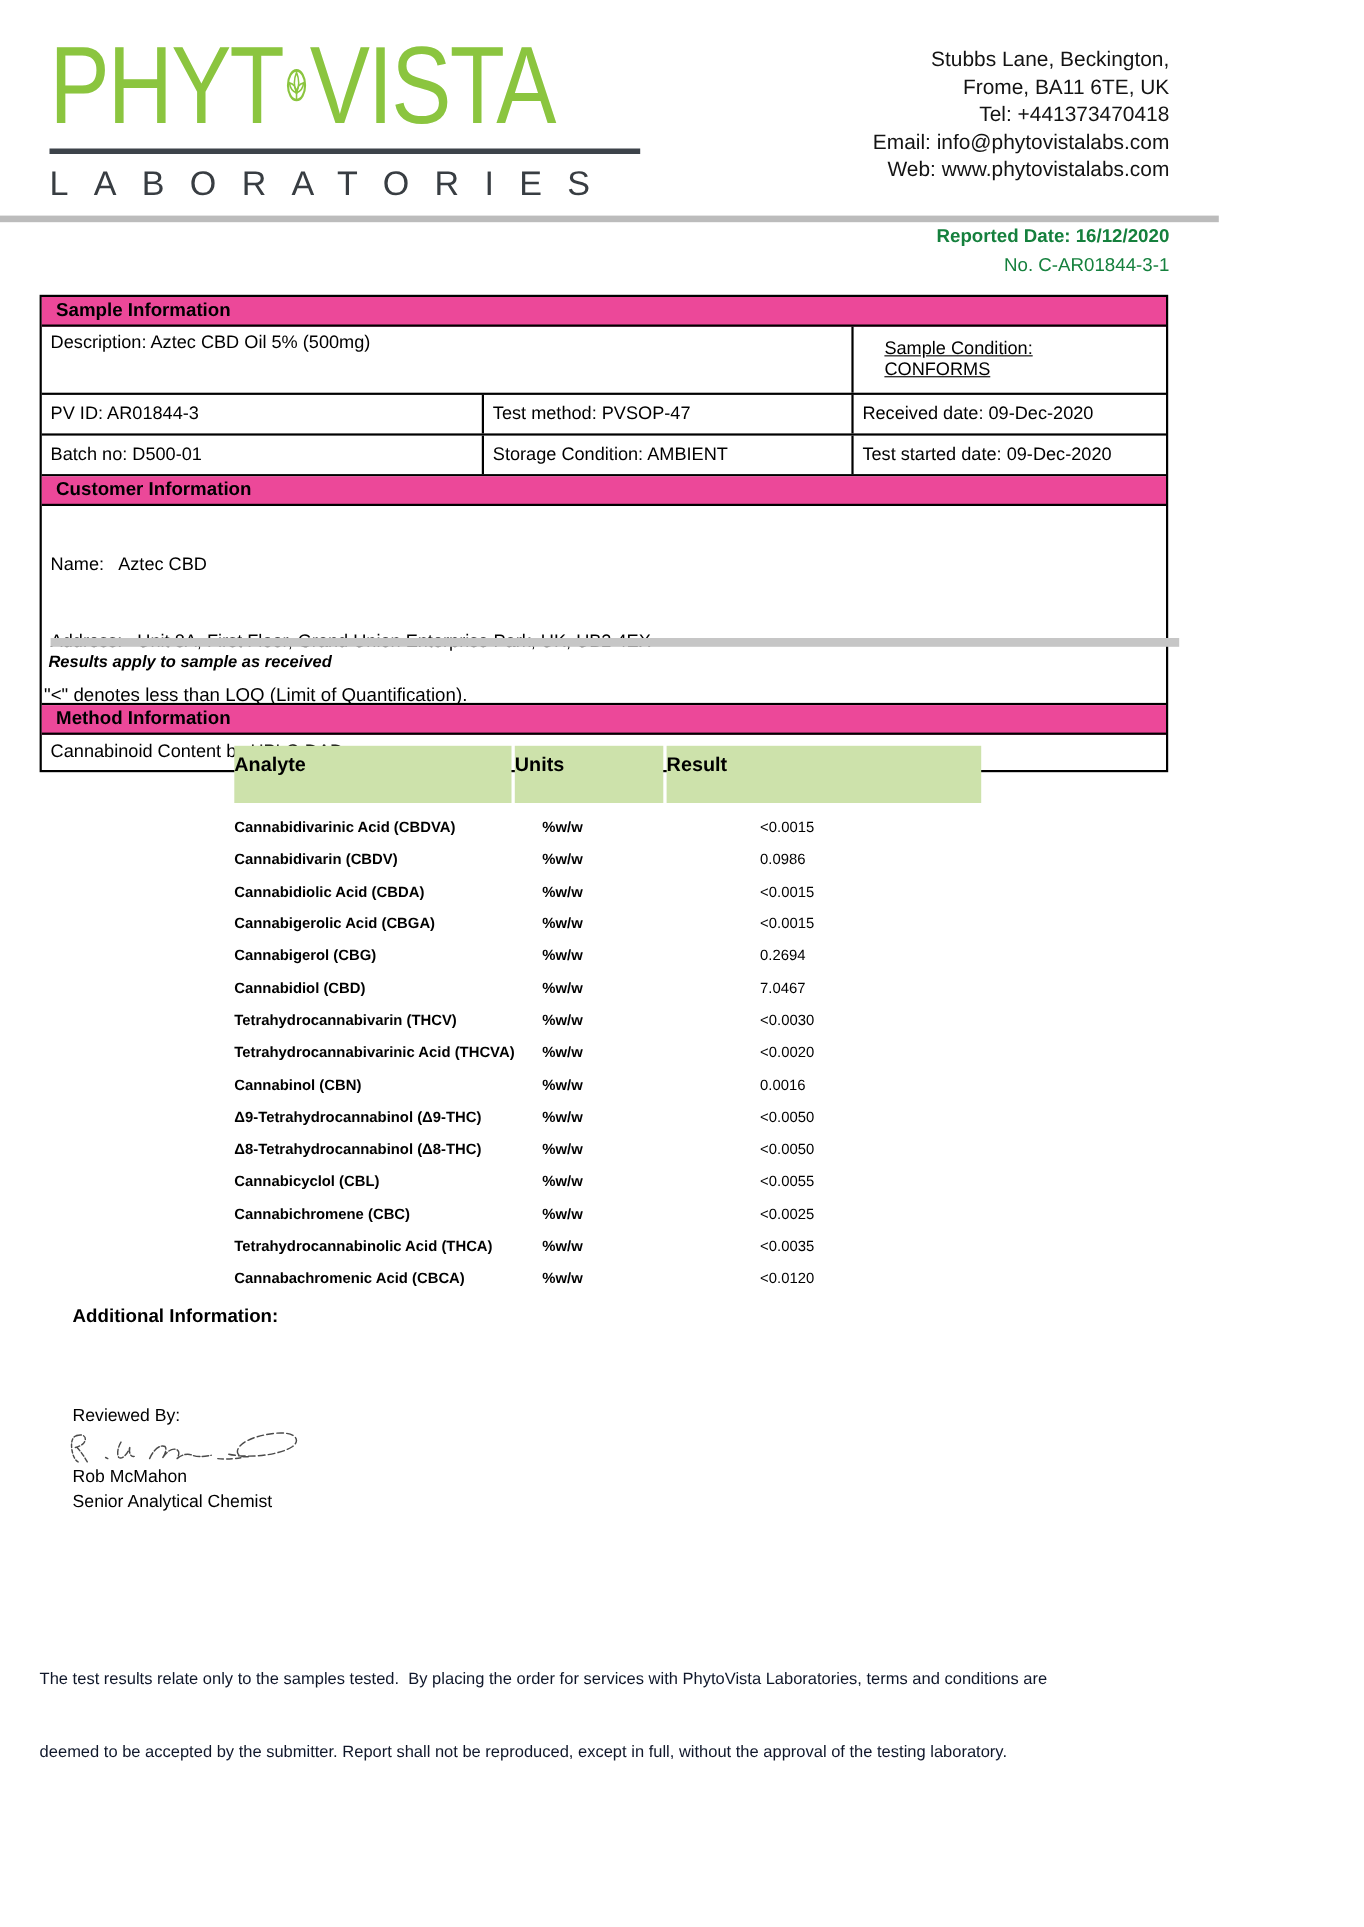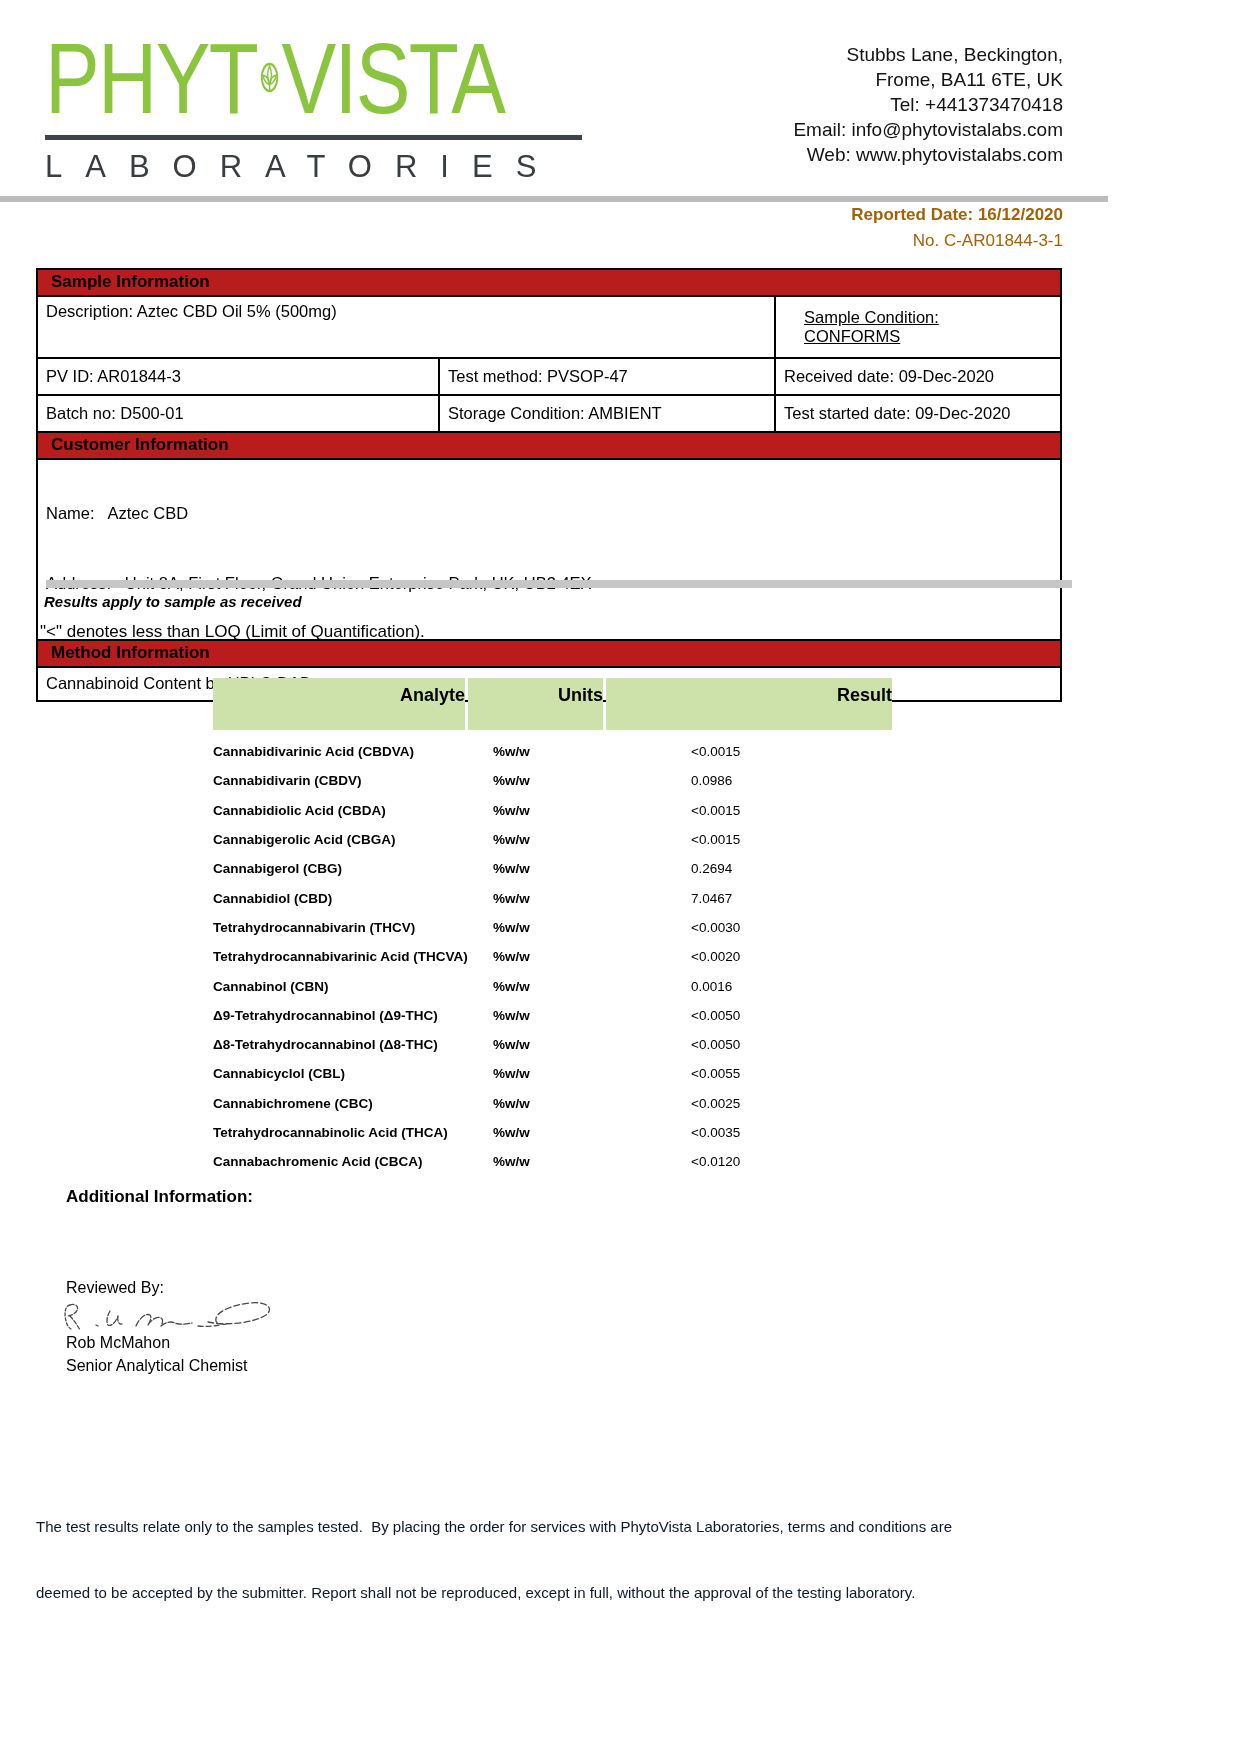--- a/index.html
+++ b/index.html
@@ -20,33 +20,33 @@
   .logo-sub {
     margin-top:9px; font-size:31px; color:#383d42; font-weight:400;
     letter-spacing:23px; white-space:nowrap;
   }
   .contact {
     position:absolute; top:42px; right:177px; text-align:right;
     font-size:19px; line-height:25px; color:#131313;margin-left:44px;
   }
   .header-divider { position:absolute; top:196px; left:0; width:1108px; height:6px; background:#bcbcbc; }
   
-  .meta { position:absolute; top:202px; right:177px; text-align:right; font-size:17px; line-height:26px; font-weight:600; color:#a16207; }
+  .meta { position:absolute; top:202px; right:177px; text-align:right; font-size:17px; line-height:26px; font-weight:600; color:#15803d; }
   .meta .no-line { font-weight:400; }
   .doc-title {
     position:absolute; top:222px; left:0; width:1020px; text-align:center;
     font-size:28px; font-weight:700; letter-spacing:0.5px;
   }
   
   .info-table {
     position:absolute; top:268px; left:36px; width:1026px;
     border:2px solid #000; box-sizing:border-box; font-size:16.5px;
   }
   .sect-bar {
-    background:#b91c1c; border-bottom:2px solid #000;
+    background:#ec4899; border-bottom:2px solid #000;
     font-weight:700; font-size:17px; padding:2px 0 3px 13px;
   }
   .row { display:flex; border-bottom:2px solid #000; box-sizing:border-box; }
   .cell { box-sizing:border-box; }
   .desc-row { height:62px; }
   .desc-cell { flex:0 0 738px; border-right:2px solid #000; padding:5px 8px; }
   .cond-cell { flex:1; display:flex; align-items:center; padding:0 28px;text-decoration:underline; }
   .c1 { flex:0 0 402px; border-right:2px solid #000; }
   .c2 { flex:0 0 336px; border-right:2px solid #000; }
   .c3 { flex:1; }
@@ -57,21 +57,21 @@
   .method-cell { padding:6px 8px 7px 8px; }
   .table-shadow { position:absolute; top:580px; left:46px; width:1026px; height:8px; background:#c6c6c6; }
   
   .note1 { position:absolute; top:593px; left:44px; font-size:15px; font-weight:700; font-style:italic; }
   .note2 { position:absolute; top:622px; left:40px; font-size:17px; }
   
   .results { position:absolute; top:678px; left:213px; width:678px; }
   .r-head { display:grid; grid-template-columns:252px 135px 286px; column-gap:3px; margin-bottom:7px; }
   .r-head > div {
     background:#cde2ab; height:52px; box-sizing:border-box; padding-top:7px;
-    text-align:right; font-weight:700; font-size:18px;
+    text-align:left; font-weight:700; font-size:18px;
   }
   .r-row { display:grid; grid-template-columns:256px 132px 290px; height:29.3px; align-items:center; }
   .r-analyte { font-weight:700; font-size:13.5px; }
   .r-units   { font-weight:700; font-size:13.5px; padding-left:24px; }
   .r-result  { font-size:13.5px; padding-left:90px; }
   
   .additional { position:absolute; top:1187px; left:66px; font-size:17px; font-weight:700; }
   .reviewed  { position:absolute; top:1279px; left:66px; font-size:16px; }
   .sig        { position:absolute; top:1295px; left:58px; }
   .sig-name  { position:absolute; top:1334px; left:66px; font-size:16px; }

